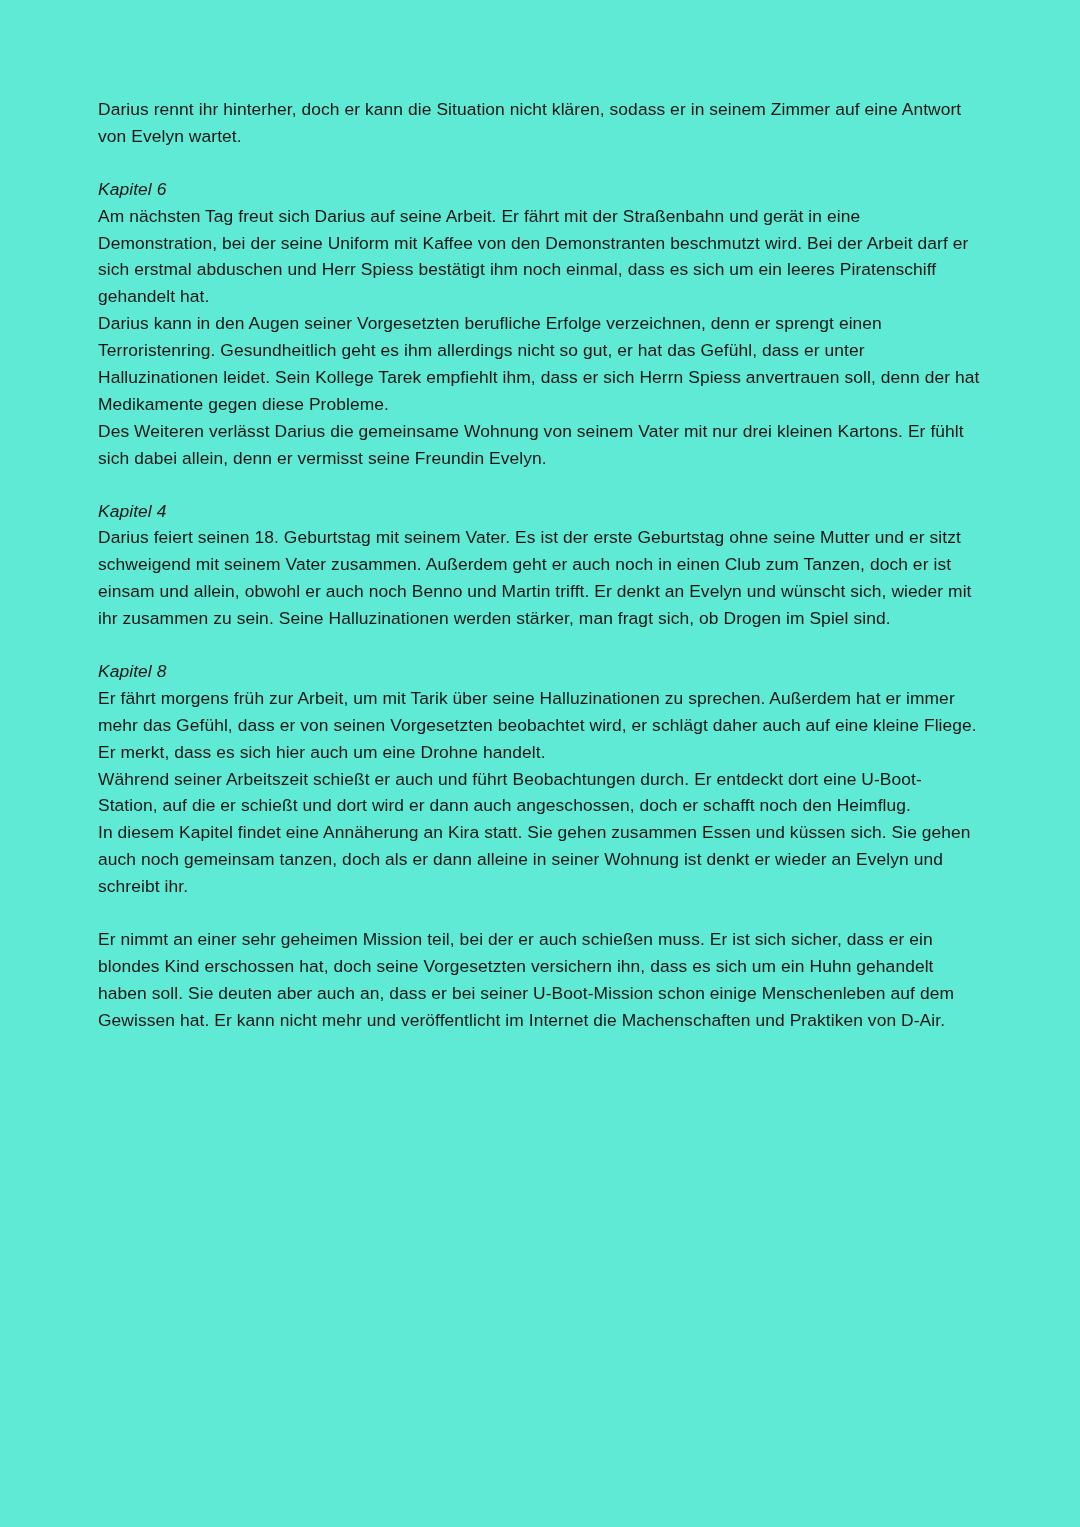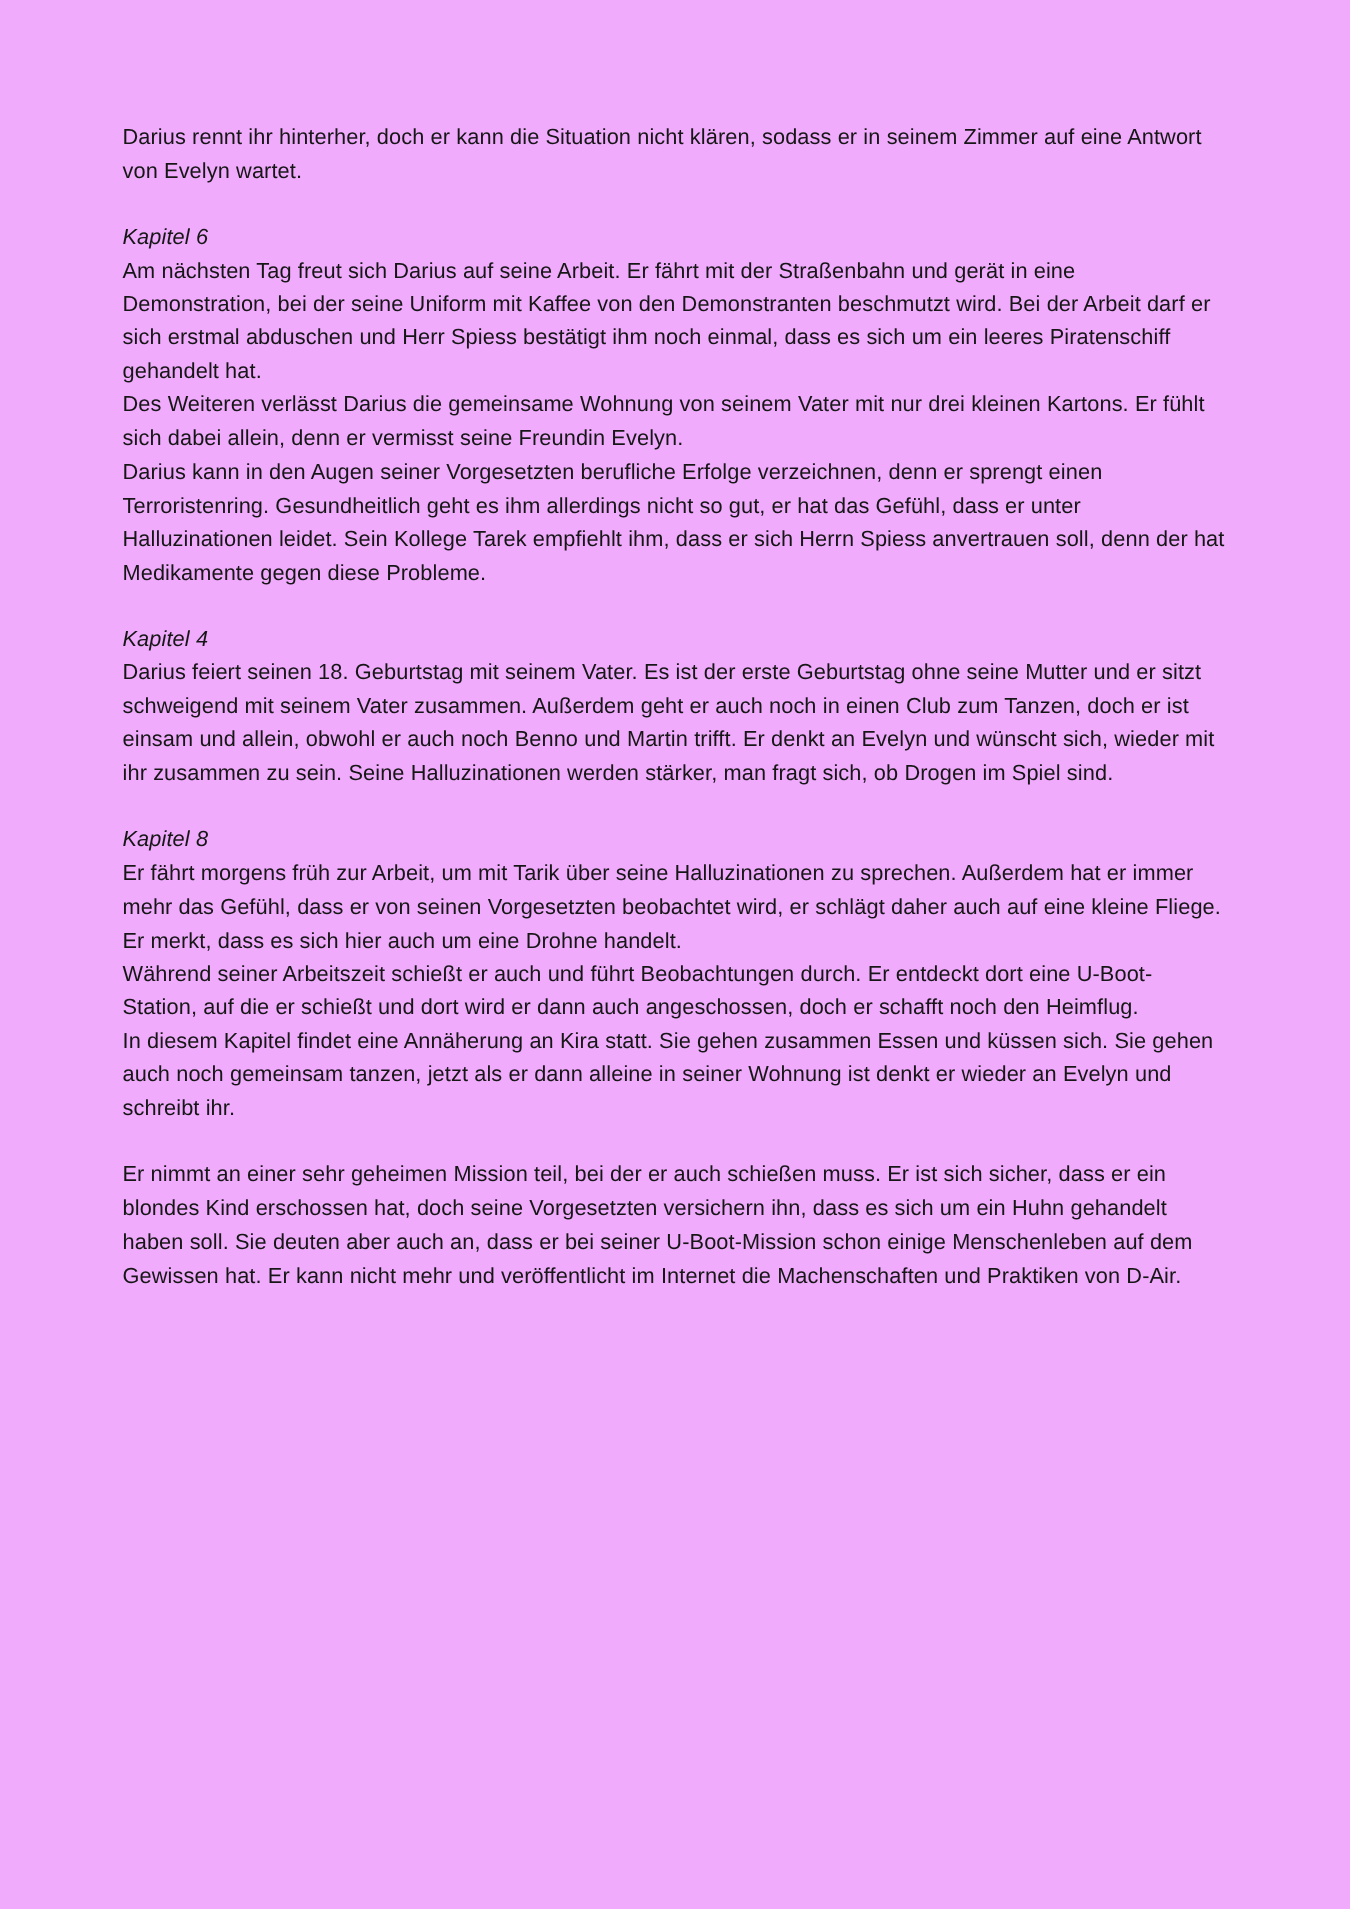--- a/index.html
+++ b/index.html
@@ -12,21 +12,21 @@
     min-height: 1527px;
     font-family: "Liberation Sans", sans-serif;
     color: #141414;
     -webkit-font-smoothing: antialiased;
   }
   .page {
     width: 1080px;
     min-height: 1527px;
     box-sizing: border-box;
     padding: 96px 100px 60px 98px;
-    background: #f0abfc;
+    background: #5eead4;
   }
   .doc-body {
     font-size: 17.4px;
     line-height: 1.545;
     letter-spacing: 0.005em;
     color: #161616;
   }
   .para {
     margin: 0;
     white-space: pre-line;
@@ -52,34 +52,34 @@
 <div class="page">
   <div class="doc-body">
 
     <div class="block lead-block">
       <p class="para">Darius rennt ihr hinterher, doch er kann die Situation nicht klären, sodass er in seinem Zimmer auf eine Antwort von Evelyn wartet.</p>
     </div>
 
     <div class="block">
       <p class="para heading">Kapitel 6</p>
       <p class="para">Am nächsten Tag freut sich Darius auf seine Arbeit. Er fährt mit der Straßenbahn und gerät in eine Demonstration, bei der seine Uniform mit Kaffee von den Demonstranten beschmutzt wird. Bei der Arbeit darf er sich erstmal abduschen und Herr Spiess bestätigt ihm noch einmal, dass es sich um ein leeres Piratenschiff gehandelt hat.</p>
+      <p class="para">Darius kann in den Augen seiner Vorgesetzten berufliche Erfolge verzeichnen, denn er sprengt einen Terroristenring. Gesundheitlich geht es ihm allerdings nicht so gut, er hat das Gefühl, dass er unter Halluzinationen leidet. Sein Kollege Tarek empfiehlt ihm, dass er sich Herrn Spiess anvertrauen soll, denn der hat Medikamente gegen diese Probleme.</p>
       <p class="para">Des Weiteren verlässt Darius die gemeinsame Wohnung von seinem Vater mit nur drei kleinen Kartons. Er fühlt sich dabei allein, denn er vermisst seine Freundin Evelyn.</p>
-      <p class="para">Darius kann in den Augen seiner Vorgesetzten berufliche Erfolge verzeichnen, denn er sprengt einen Terroristenring. Gesundheitlich geht es ihm allerdings nicht so gut, er hat das Gefühl, dass er unter Halluzinationen leidet. Sein Kollege Tarek empfiehlt ihm, dass er sich Herrn Spiess anvertrauen soll, denn der hat Medikamente gegen diese Probleme.</p>
     </div>
 
     <div class="block">
       <p class="para heading">Kapitel 4</p>
       <p class="para">Darius feiert seinen 18. Geburtstag mit seinem Vater. Es ist der erste Geburtstag ohne seine Mutter und er sitzt schweigend mit seinem Vater zusammen. Außerdem geht er auch noch in einen Club zum Tanzen, doch er ist einsam und allein, obwohl er auch noch Benno und Martin trifft. Er denkt an Evelyn und wünscht sich, wieder mit ihr zusammen zu sein. Seine Halluzinationen werden stärker, man fragt sich, ob Drogen im Spiel sind.</p>
     </div>
 
     <div class="block">
       <p class="para heading">Kapitel 8</p>
       <p class="para">Er fährt morgens früh zur Arbeit, um mit Tarik über seine Halluzinationen zu sprechen. Außerdem hat er immer mehr das Gefühl, dass er von seinen Vorgesetzten beobachtet wird, er schlägt daher auch auf eine kleine Fliege. Er merkt, dass es sich hier auch um eine Drohne handelt.</p>
       <p class="para">Während seiner Arbeitszeit schießt er auch und führt Beobachtungen durch. Er entdeckt dort eine U-Boot-Station, auf die er schießt und dort wird er dann auch angeschossen, doch er schafft noch den Heimflug.</p>
-      <p class="para">In diesem Kapitel findet eine Annäherung an Kira statt. Sie gehen zusammen Essen und küssen sich. Sie gehen auch noch gemeinsam tanzen, jetzt als er dann alleine in seiner Wohnung ist denkt er wieder an Evelyn und schreibt ihr.</p>
+      <p class="para">In diesem Kapitel findet eine Annäherung an Kira statt. Sie gehen zusammen Essen und küssen sich. Sie gehen auch noch gemeinsam tanzen, doch als er dann alleine in seiner Wohnung ist denkt er wieder an Evelyn und schreibt ihr.</p>
     </div>
 
     <div class="block">
       <p class="para">Er nimmt an einer sehr geheimen Mission teil, bei der er auch schießen muss. Er ist sich sicher, dass er ein blondes Kind erschossen hat, doch seine Vorgesetzten versichern ihn, dass es sich um ein Huhn gehandelt haben soll. Sie deuten aber auch an, dass er bei seiner U-Boot-Mission schon einige Menschenleben auf dem Gewissen hat. Er kann nicht mehr und veröffentlicht im Internet die Machenschaften und Praktiken von D-Air.</p>
     </div>
 
   </div>
 </div>
 
 </body></html>

